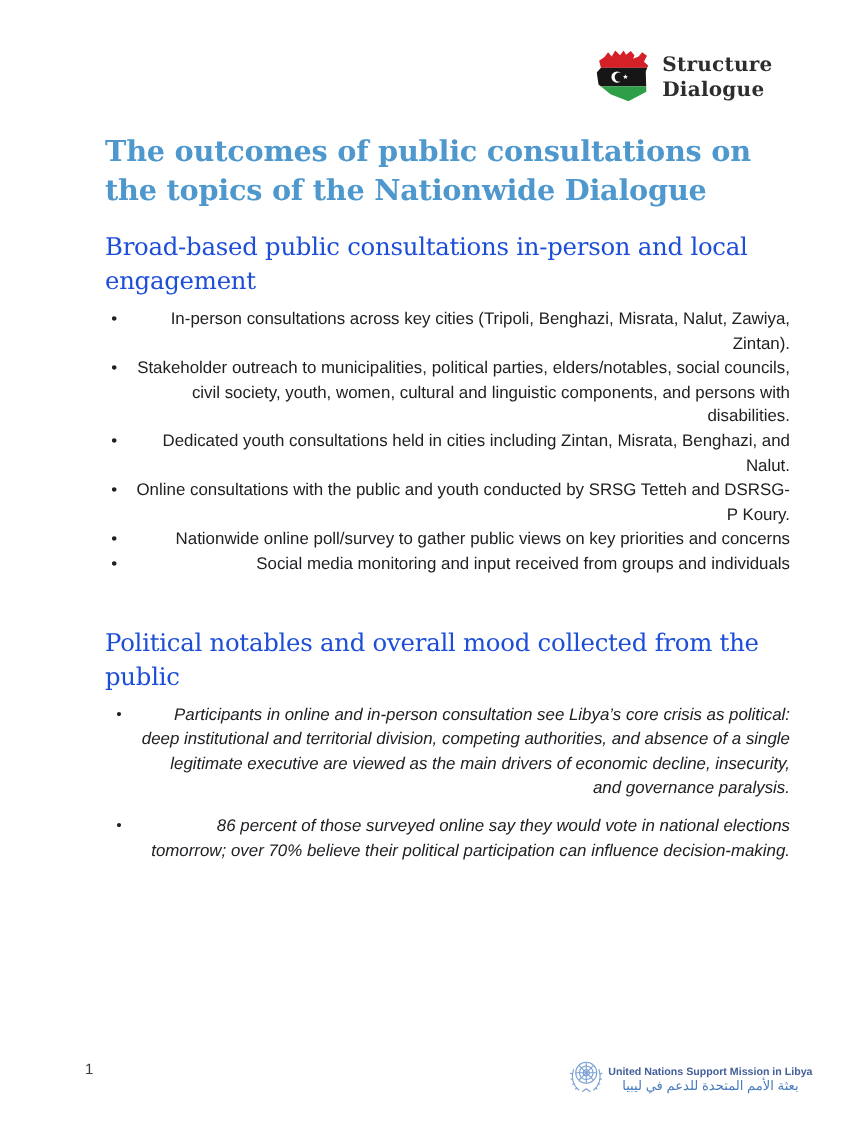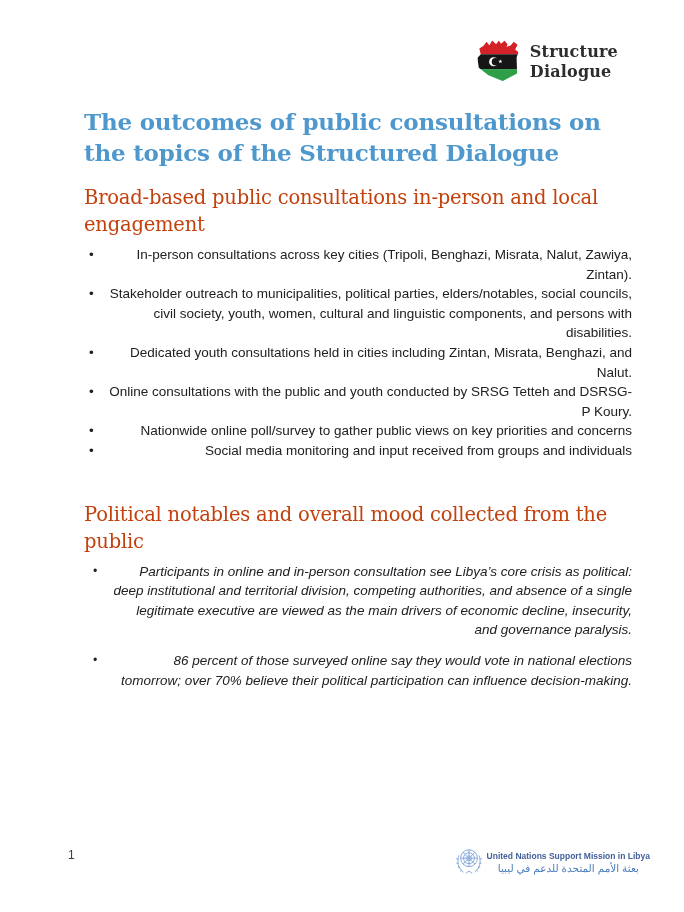--- a/index.html
+++ b/index.html
@@ -15,21 +15,21 @@
   .logo-text{font-family:"DejaVu Serif", serif;font-weight:700;font-size:16px;line-height:20px;color:#2d2d2d;letter-spacing:.2px;}
 
   
   h1.doc-title{
     margin:0;padding-top:106px;
     font-family:"DejaVu Serif", serif;font-weight:700;
     font-size:23px;line-height:31px;color:#4e98cd;letter-spacing:-0.2px;
   }
   h2.section-heading{
     margin:0;font-family:"DejaVu Serif", serif;font-weight:400;
-    font-size:19.5px;line-height:27px;color:#c2410c;letter-spacing:-0.2px;
+    font-size:19.5px;line-height:27px;color:#1d4ed8;letter-spacing:-0.2px;
   }
   h2.first{margin-top:16px;}
   h2.second{margin-top:40px;}
 
   
   ul.bullets{list-style:none;margin:7px 0 0 0;padding:0;text-align:right;}
   ul.bullets li{
     position:relative;padding-left:22px;
     font-size:13.5px;line-height:19.6px;color:#202124;
   }
@@ -70,21 +70,21 @@
     <div class="logo-text">
       <div>Structure</div>
       <div>Dialogue</div>
     </div>
   </div>
 
   <div class="content">
 
     <h1 class="doc-title">
       <div>The outcomes of public consultations on</div>
-      <div>the topics of the Structured Dialogue</div>
+      <div>the topics of the Nationwide Dialogue</div>
     </h1>
 
     <h2 class="section-heading first">
       <div>Broad-based public consultations in-person and local</div>
       <div>engagement</div>
     </h2>
     <ul class="bullets">
       <li>In-person consultations across key cities (Tripoli, Benghazi, Misrata, Nalut, Zawiya, Zintan).</li>
       <li>Stakeholder outreach to municipalities, political parties, elders/notables, social councils, civil society, youth, women, cultural and linguistic components, and persons with disabilities.</li>
       <li>Dedicated youth consultations held in cities including Zintan, Misrata, Benghazi, and Nalut.</li>

